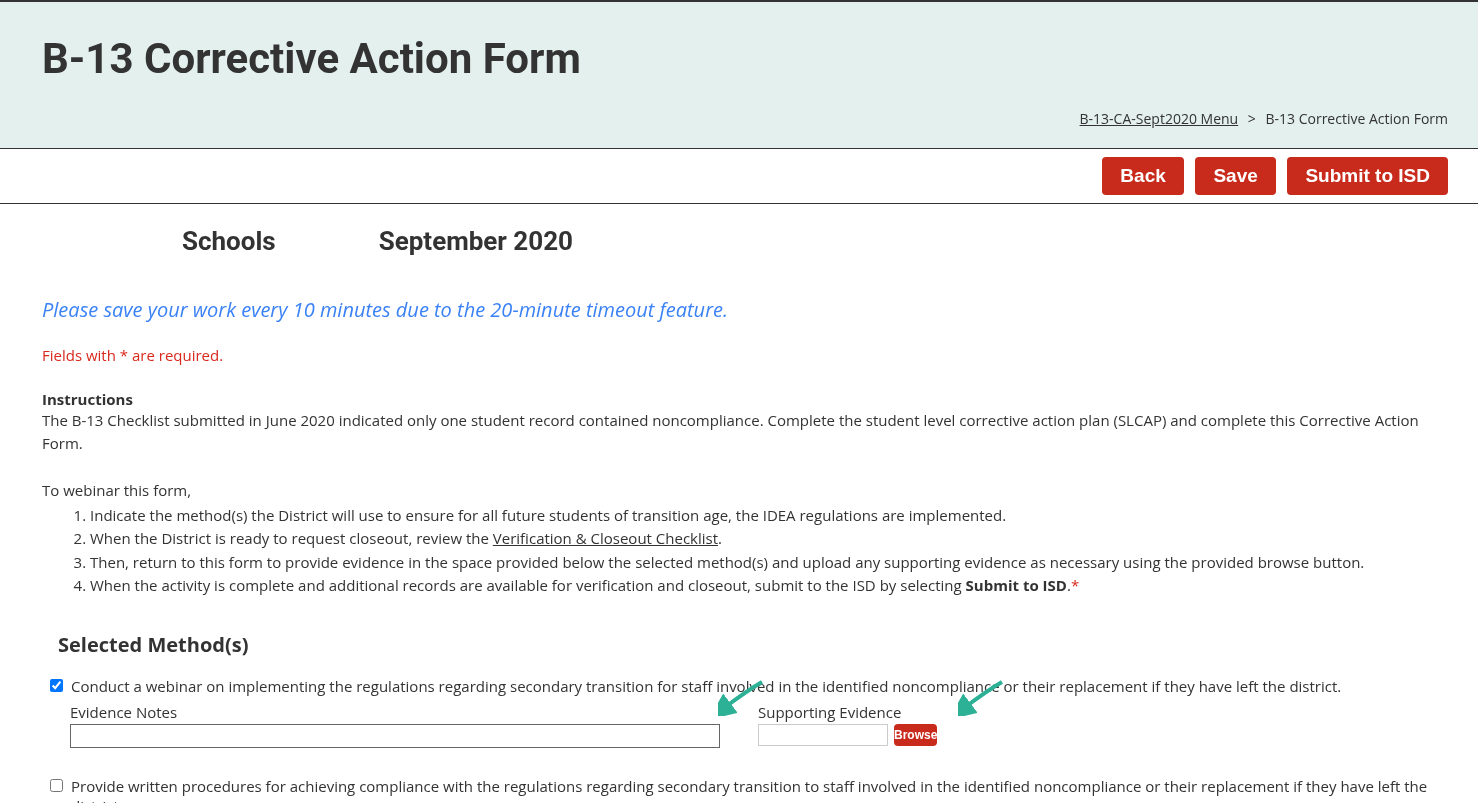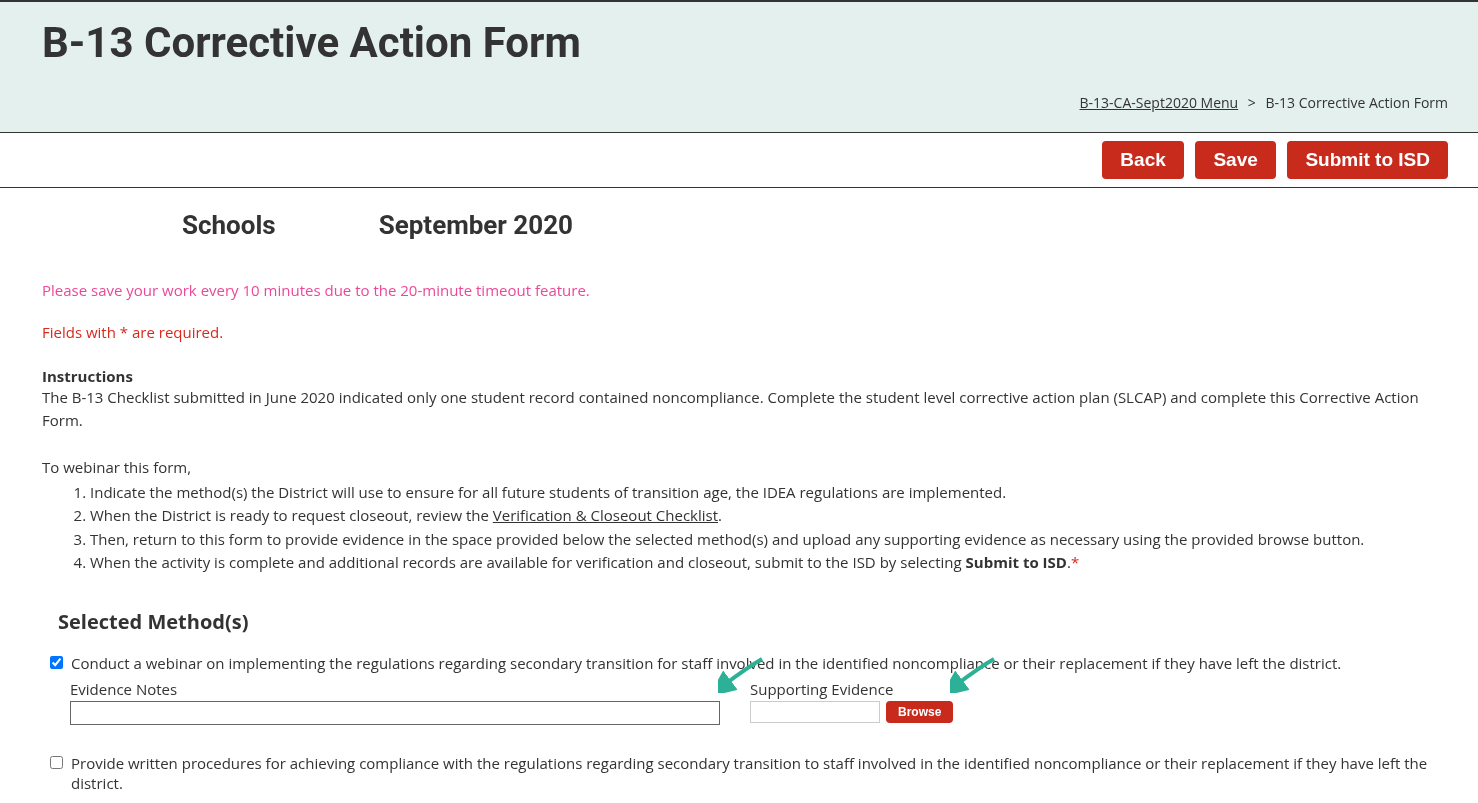--- a/index.html
+++ b/index.html
@@ -7,21 +7,21 @@
     font-family: "Segoe UI", "Open Sans", Arial, sans-serif;
     font-size: 14px;
     color: #333;
     background: #fff;
     width: 1478px;
   }
   .header-region {
     background: #e3f0ed;
     border-top: 2px solid #333;
     border-bottom: 1px solid #333;
-    padding: 16px 30px 20px 42px;
+    padding: 32px 30px 20px 42px;
   }
   .page-title {
     font-size: 42px;
     font-weight: 700;
     font-family: "Segoe UI", Roboto, Arial, sans-serif;
     color: #333;
   }
   .breadcrumb {
     text-align: right;
     font-size: 14px;
@@ -45,40 +45,41 @@
     color: #fff;
     border: none;
     border-radius: 4px;
     padding: 8px 18px;
     font-size: 19px;
     font-weight: 600;
     margin-left: 8px;
     cursor: pointer;
   }
   .btn.small {
-    padding: 4px 12px;
+    padding: 4px 0;
     font-size: 12px;
     font-weight: 700;
     margin-left: 6px;
   }
   .content {
     padding: 22px 42px 30px 42px;
   }
   .subheader {
     font-size: 26px;
     font-weight: 700;
     margin-left: 140px;
     color: #333;
     font-family: "Segoe UI", Roboto, Arial, sans-serif;
   }
   .subheader .gap { display: inline-block; width: 90px; }
   .save-notice {
+    font-style: italic;
     margin-top: 40px;
-    font-size: 15px;
-    color: #ec4899;
+    font-size: 20px;
+    color: #3b82f6;
   }
   .required-notice {
     color: #d9281c;
     margin-top: 22px;
     font-size: 15px;
   }
   .instructions-heading {
     font-weight: 700;
     margin-top: 24px;
     font-size: 15px;
@@ -113,21 +114,21 @@
     margin-left: 8px;
     margin-right: 8px;
     width: 13px;
     height: 13px;
   }
   .method-label { flex: 1; }
   .evidence-wrap {
     display: flex;
     margin-top: 6px;
     margin-left: 28px;
-    gap: 30px;
+    gap: 38px;
     align-items: flex-start;
     position: relative;
   }
   .ev-col { display: flex; flex-direction: column; position: relative; }
   .ev-col label { font-size: 15px; margin-bottom: 2px; }
   .notes-input {
     width: 650px;
     height: 24px;
     border: 1px solid #666;
     padding: 2px 4px;

